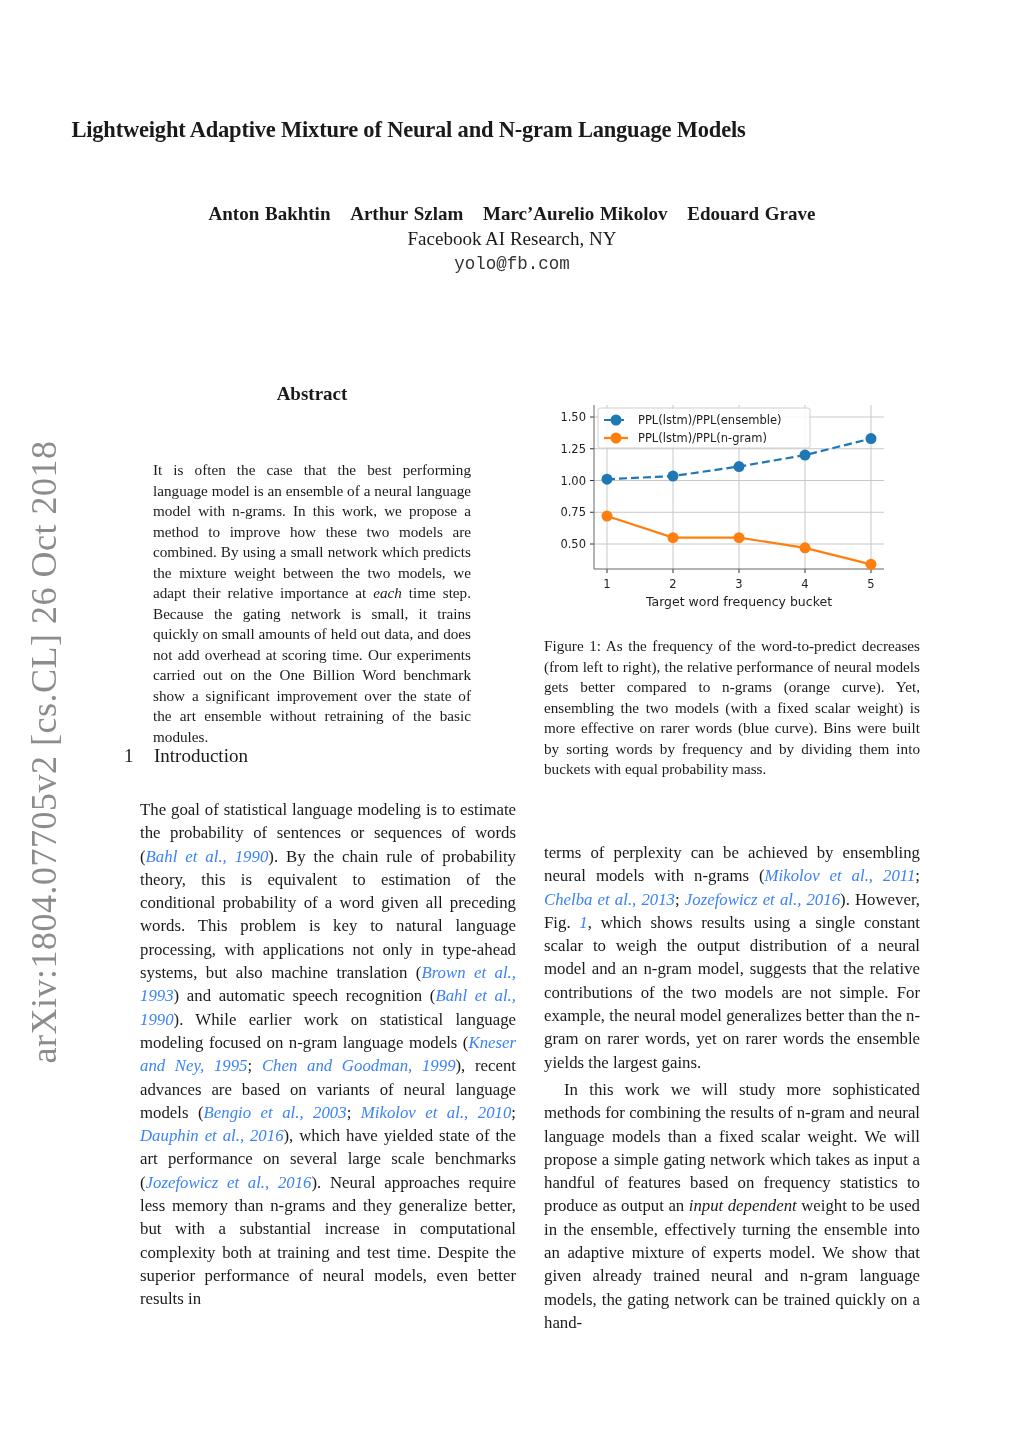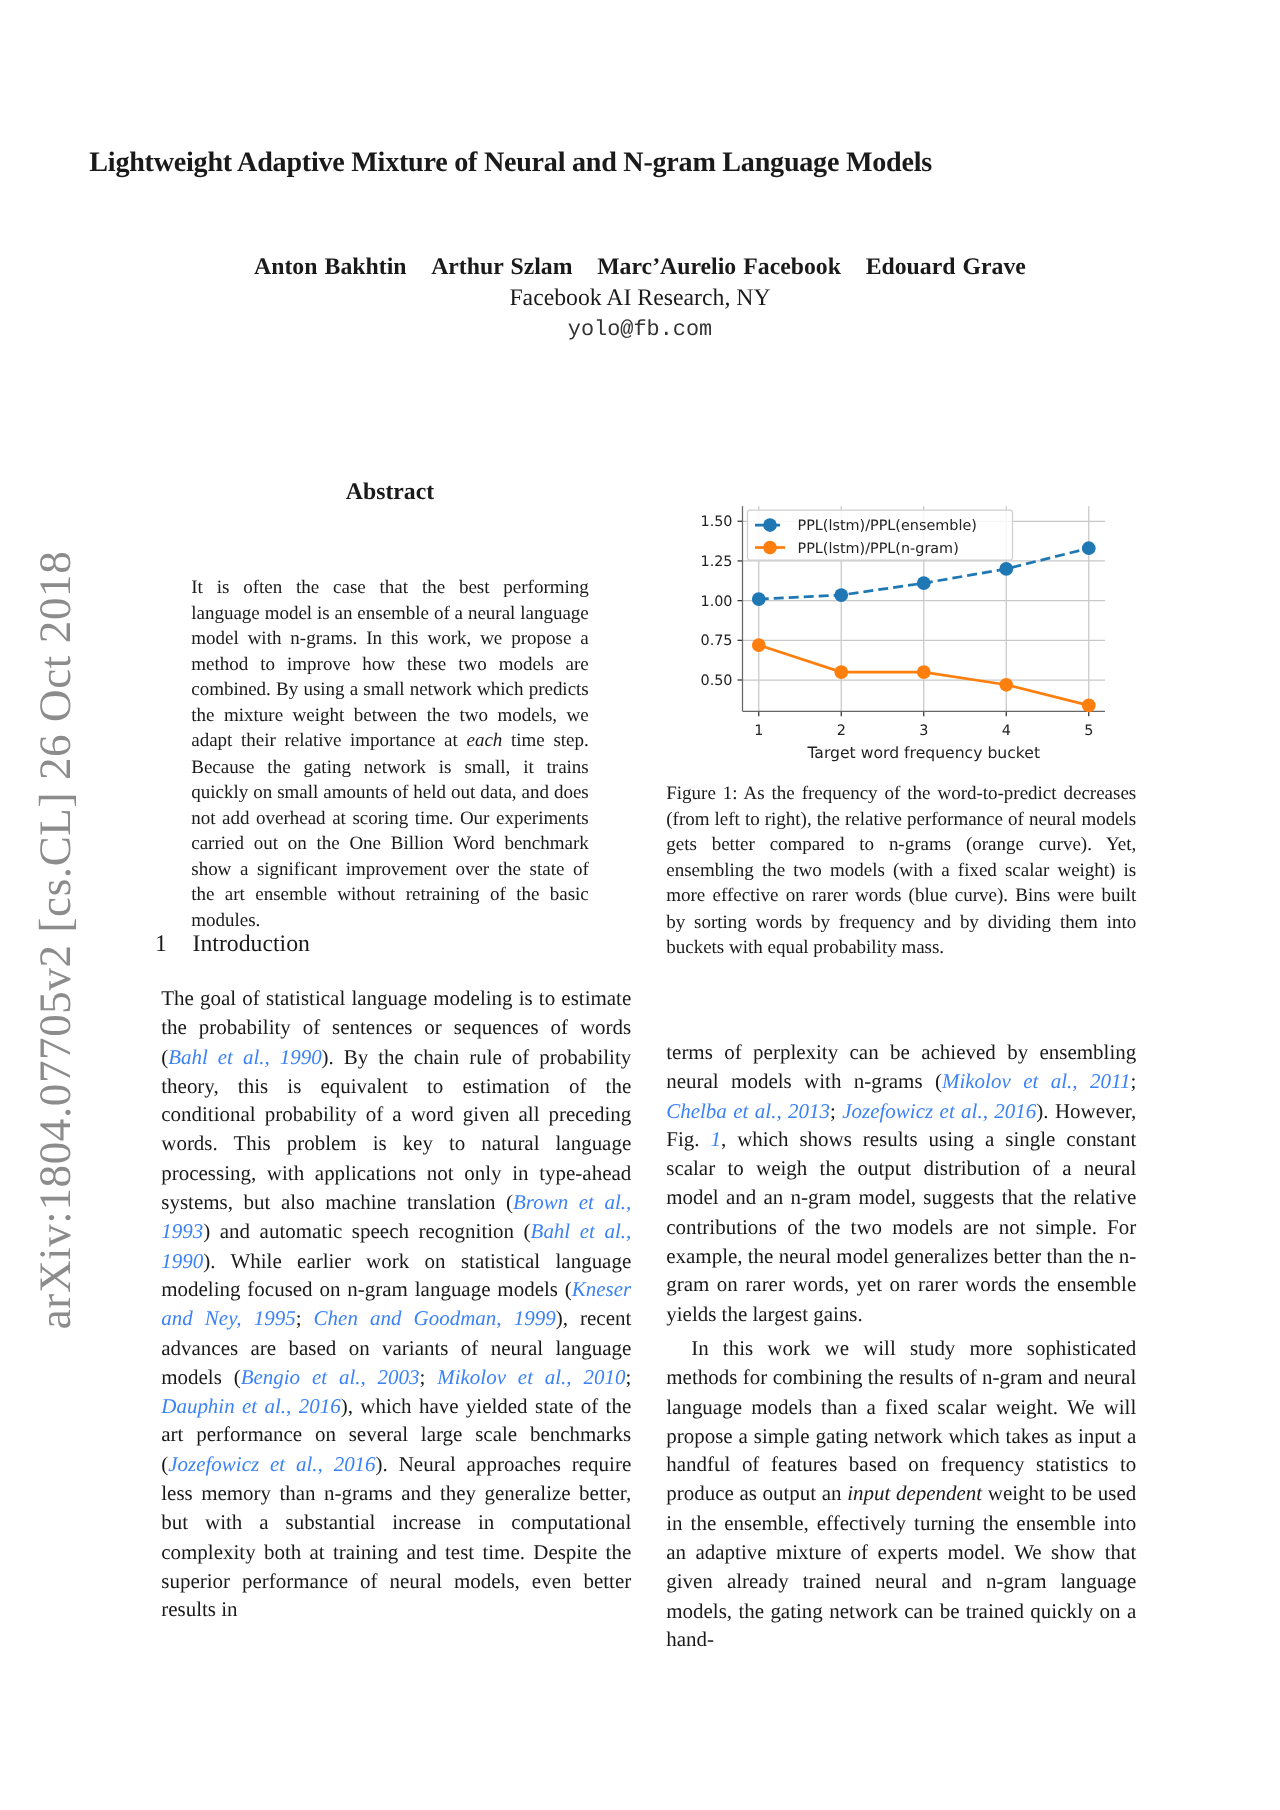--- a/index.html
+++ b/index.html
@@ -16,34 +16,34 @@
   .abs-head { left: 153px; width: 318px; top: 383px; text-align: center; font-weight: bold; font-size: 19px; }
   .just { text-align: justify; text-align-last: left; }
   .abstract-body { left: 153px; width: 318px; top: 422px; font-size: 15.2px; line-height: 20.5px; margin-top: 38px; }
   .sec-head { left: 124px; top: 745px; font-weight: normal; font-size: 19px; }
   .sec-head .num { display: inline-block; width: 30px; }
   .col-left { left: 124px; width: 376px; top: 782px; font-size: 16.8px; line-height: 23.3px; }
   .caption { left: 528px; width: 376px; top: 620px; font-size: 15.2px; line-height: 20.5px; }
   .col-right1 { left: 528px; width: 376px; top: 825px; font-size: 16.8px; line-height: 23.3px; }
   .col-right2 { left: 528px; width: 376px; top: 1062px; font-size: 16.8px; line-height: 23.3px; text-indent: 20px; }
   .cite { color: #3b82f6; font-style: italic; }
-  p { margin: 5px; }
+  p { margin: 16px; }
   .chart { left: 528px; top: 398px; width: 380px; height: 218px; }
   .chart text { font-family: "DejaVu Sans", sans-serif; }
 </style>
 </head>
 <body>
 
 <div class="abs arxiv">arXiv:1804.07705v2  [cs.CL]  26 Oct 2018</div>
 
 <div class="abs title">Lightweight Adaptive Mixture of Neural and N-gram Language Models</div>
 <div class="abs authors">
   <span>Anton Bakhtin</span>
   <span>Arthur Szlam</span>
-  <span>Marc’Aurelio Facebook</span>
+  <span>Marc’Aurelio Mikolov</span>
   <span>Edouard Grave</span>
 </div>
 <div class="abs affil">Facebook AI Research, NY</div>
 <div class="abs email">yolo@fb.com</div>
 
 <div class="abs abs-head">Abstract</div>
 <div class="abs abstract-body just"><span>It is often the case that the best performing language model is an ensemble of a neural language model with n-grams. In this work, we propose a method to improve how these two models are combined. By using a small network which predicts the mixture weight between the two models, we adapt their relative importance at </span><em>each</em><span> time step. Because the gating network is small, it trains quickly on small amounts of held out data, and does not add overhead at scoring time.  Our experiments carried out on the One Billion Word benchmark show a significant improvement over the state of the art ensemble without retraining of the basic modules.</span></div>
 
 <div class="abs sec-head"><span class="num">1</span><span>Introduction</span></div>
 

